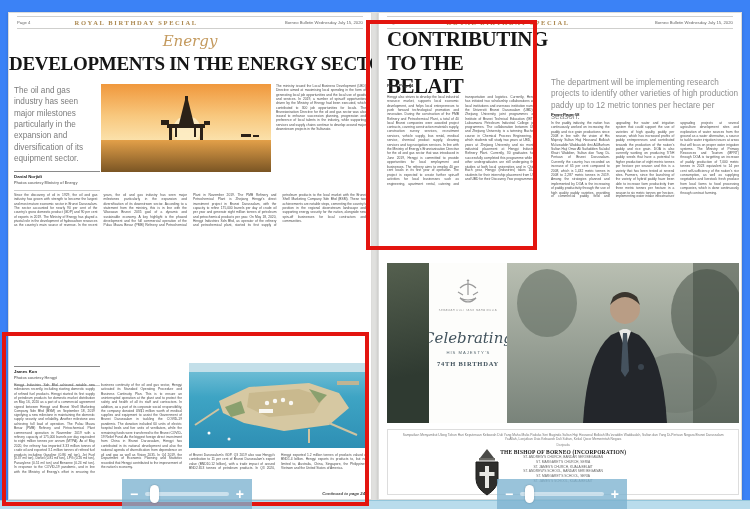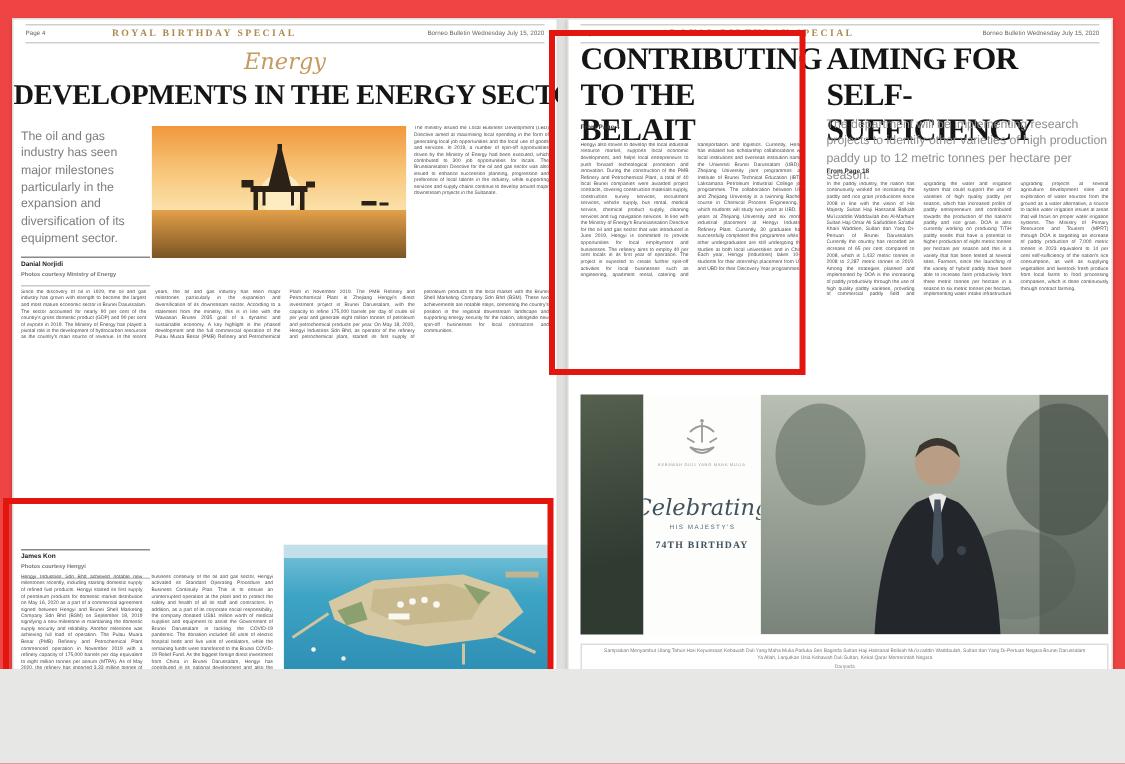--- a/index.html
+++ b/index.html
@@ -1,16 +1,16 @@
 <!DOCTYPE html>
 <html><head>
 <meta charset="utf-8">
 <style>
   html,body{margin:0;padding:0;background:#e7e7e5;}
-  #screen{position:relative;width:750px;height:446px;background:#ef4444;overflow:hidden;
+  #screen{position:relative;width:750px;height:509px;background:#3b82f6;overflow:hidden;
           font-family:"Liberation Sans",sans-serif;-webkit-font-smoothing:antialiased;}
   .page{position:absolute;top:12px;width:364px;height:488px;background:#fff;
         border:1px solid #dcdcda;box-sizing:border-box;box-shadow:0 1px 3px rgba(0,0,0,.18);}
   .hdr{position:absolute;left:8px;right:8px;top:3px;height:11px;display:flex;align-items:center;
        justify-content:space-between;border-top:1px solid #cfcfcd;border-bottom:1px solid #cfcfcd;}
   .hdr-title{font-family:"Liberation Serif",serif;font-weight:bold;font-size:6.5px;
              letter-spacing:1.6px;color:#ad8a52;}
   .sm{font-size:7px;transform:scale(.6);transform-origin:0 50%;white-space:nowrap;color:#666;}
   .smr{font-size:7px;transform:scale(.6);transform-origin:100% 50%;white-space:nowrap;color:#666;}
   .kicker{position:absolute;top:19px;left:0;right:0;text-align:center;
@@ -183,24 +183,20 @@
 
     <div class="headL" style="left:8px;top:15px;width:152px;">
       <div>CONTRIBUTING</div>
       <div>TO THE BELAIT</div>
     </div>
     <div class="fromlbl" style="left:8px;top:70px;">From Page 4</div>
     <div class="tinywrap" style="left:8px;top:82px;width:150px;height:162px;">
       <div class="tiny cols2" style="height:294px;">Hengyi also strives to develop the local industrial resource market, supports local economic development, and helps local entrepreneurs to push forward technological promotion and innovation. During the construction of the PMB Refinery and Petrochemical Plant, a total of 40 local Brunei companies were awarded project contracts, covering construction materials supply, construction survey services, recruitment services, vehicle supply, bus rental, medical service, chemical product supply, cleaning services and tug navigation services. In line with the Ministry of Energy's Bruneianisation Directive for the oil and gas sector that was introduced in June 2019, Hengyi is committed to provide opportunities for local employment and businesses. The refinery aims to employ 40 per cent locals in its first year of operation. The project is expected to create further spin-off activities for local businesses such as engineering, apartment rental, catering and transportation and logistics. Currently, Hengyi has initiated two scholarship collaborations with local institutions and overseas institution namely the Universiti Brunei Darussalam (UBD) - Zhejiang University joint programmes and Institute of Brunei Technical Education (IBTE), Laksamana Petroleum Industrial College joint programmes. The collaboration between UBD and Zhejiang University is a twinning Bachelor course in Chemical Process Engineering, in which students will study two years at UBD, 1.5 years at Zhejiang University and six months industrial placement at Hengyi Industries Refinery Plant. Currently, 30 graduates have successfully completed this programme while 40 other undergraduates are still undergoing their studies at both local universities and in China. Each year, Hengyi (Industries) takes 10-15 students for their internship placement from UTB and UBD for their Discovery Year programmes.</div>
     </div>
 
-    <div class="headL" style="left:172px;top:15px;width:190px;">
-      <div>AIMING FOR</div>
-      <div>SELF-SUFFICIENCY</div>
-    </div>
     <div class="stand" style="left:172px;top:64px;width:188px;color:#8f8f8f;">The department will be implementing research projects to identify other varieties of high production paddy up to 12 metric tonnes per hectare per season.</div>
     <div class="fromlbl" style="left:172px;top:99px;">From Page 18</div>
     <div class="tinywrap" style="left:172px;top:108px;width:188px;height:196px;">
       <div class="tiny cols3" style="height:356px;">In the paddy industry, the nation has continuously worked on increasing the paddy and rice grain productions since 2008 in line with the vision of His Majesty Sultan Haji Hassanal Bolkiah Mu'izzaddin Waddaulah ibni Al-Marhum Sultan Haji Omar Ali Saifuddien Sa'adul Khairi Waddien, Sultan dan Yang Di-Pertuan of Brunei Darussalam. Currently the country has recorded an increase of 65 per cent compared to 2008, which is 1,432 metric tonnes in 2008 to 2,287 metric tonnes in 2019. Among the strategies planned and implemented by DOA is the increasing of paddy productivity through the use of high quality paddy varieties, providing of commercial paddy field and upgrading the water and irrigation system that could support the use of varieties of high quality paddy per season, which has increased profits of paddy entrepreneurs and contributed towards the production of the nation's paddy and rice grain. DOA is also currently working on producing TiTiH paddy seeds that have a potential to higher production of eight metric tonnes per hectare per season and this is a variety that has been tested at several sites. Farmers, since the launching of the variety of hybrid paddy have been able to increase farm productivity from three metric tonnes per hectare in a season to six metric tonnes per hectare, implementing water intake infrastructure upgrading projects at several agriculture development sites and exploration of water sources from the ground as a water alternative, a source to tackle water irrigation issues at areas that will focus on proper water irrigation systems. The Ministry of Primary Resources and Tourism (MPRT) through DOA is targetting an increase of paddy production of 7,000 metric tonnes in 2023 equivalent to 14 per cent self-sufficiency of the nation's rice consumption, as well as supplying vegetables and livestock fresh produce from local farms to food processing companies, which is done continuously through contract farming.</div>
     </div>
 
     <div class="celebrow" style="left:8px;top:250px;width:352px;height:160px;">
       <div style="width:42px;height:160px;background:linear-gradient(170deg,#55604f,#2f3a31 70%);"></div>
       <div class="cpanel">
         <svg width="24" height="30" viewBox="0 0 24 30" style="margin-top:16px;" xmlns="http://www.w3.org/2000/svg">

